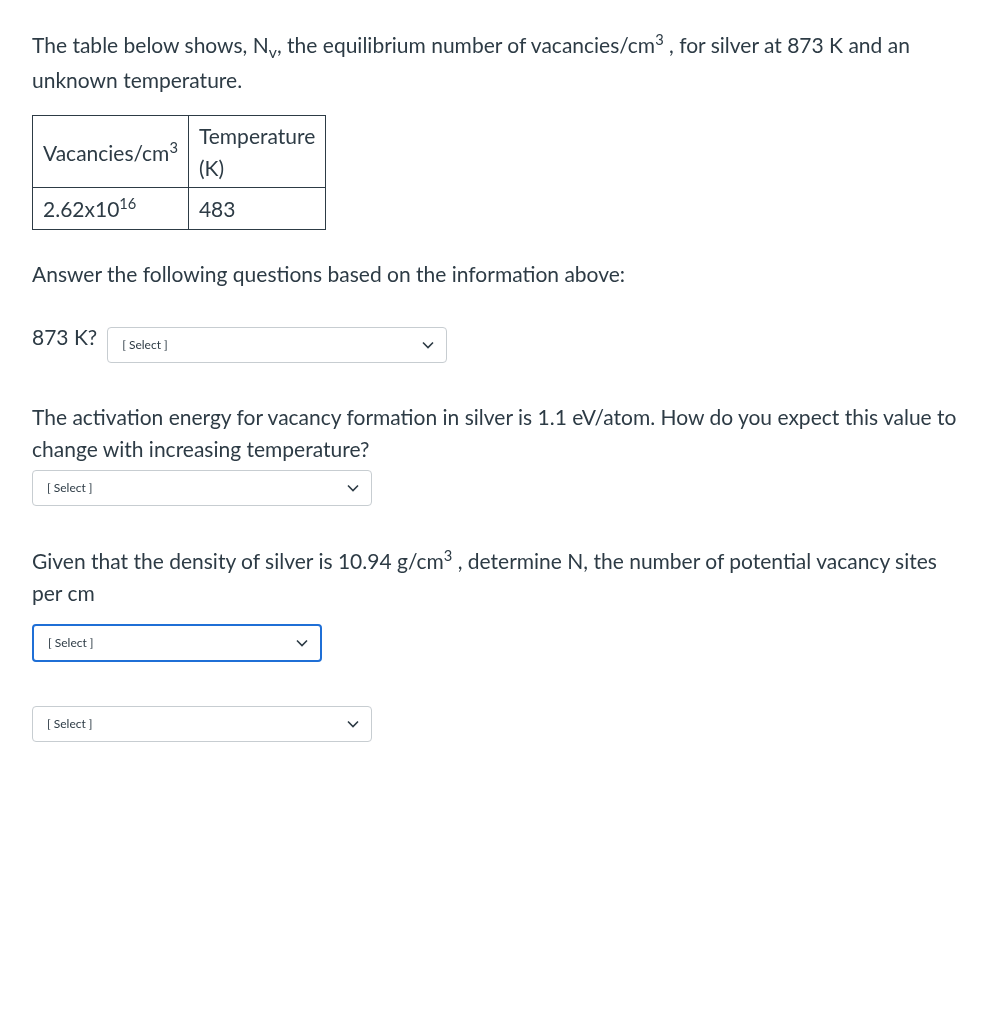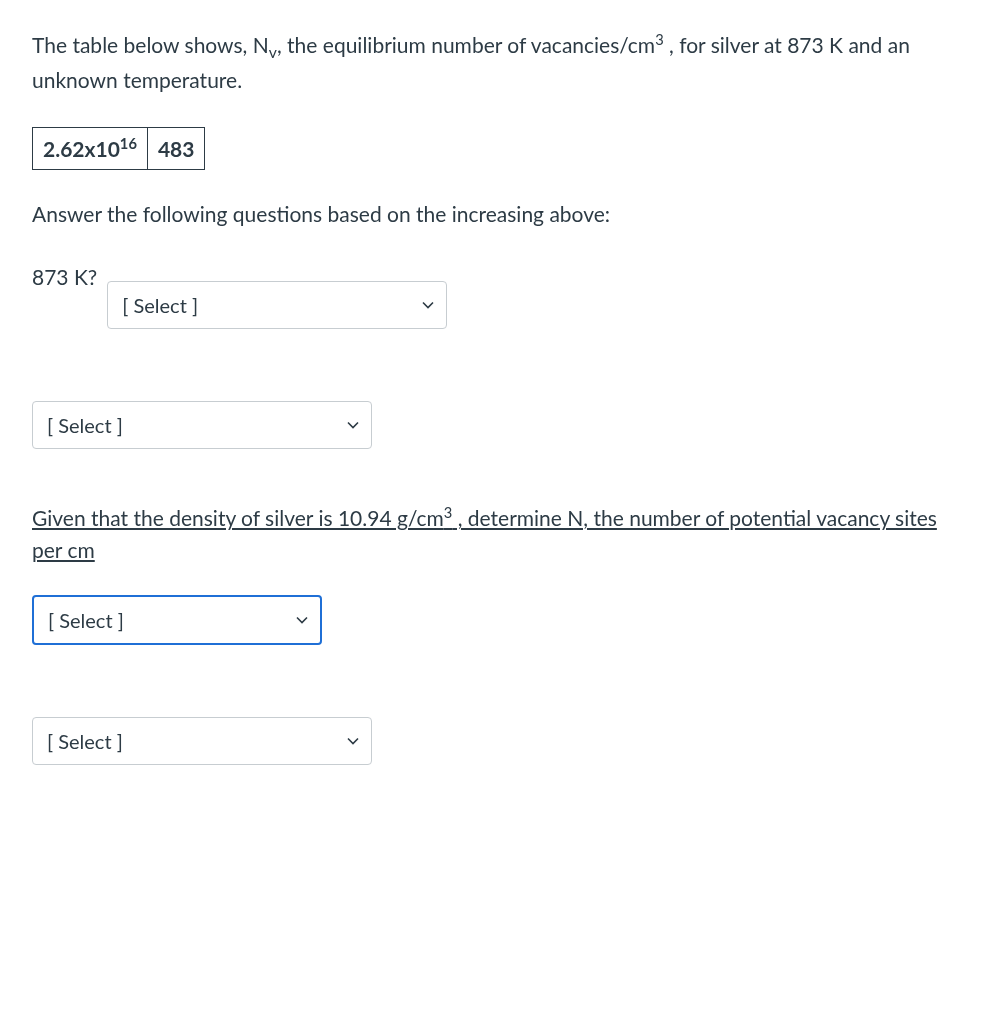--- a/index.html
+++ b/index.html
@@ -9,40 +9,39 @@
     }
     body {
       font-family: 'Segoe UI', Lato, -apple-system, sans-serif;
       font-size: 21px;
       color: #2d3b45;
       padding: 28px 32px;
       line-height: 1.5;
       width: 990px;
     }
     .intro-text {
-      margin-bottom: 32px;
+      margin-bottom: 20px;
     }
     sup {
       font-size: 0.7em;
       vertical-align: super;
     }
     sub {
       font-size: 0.75em;
       vertical-align: sub;
     }
     table {
       border-collapse: collapse;
       margin-bottom: 28px;
     }
     table td {
       border: 1px solid #2d3b45;
       padding: 4px 10px;
       font-size: 21px;
       vertical-align: middle;
-      font-weight: bold;
     }
     .header-cell {
       font-weight: 400;
     }
     .section {
       margin-bottom: 32px;
     }
     .question-line {
       display: flex;
       align-items: flex-start;
@@ -50,25 +49,25 @@
       gap: 10px;
     }
     .select-box {
       position: relative;
       display: inline-flex;
       align-items: center;
       border: 1px solid #c7cdd1;
       border-radius: 4px;
       background: #fff;
       padding: 8px 40px 8px 14px;
-      font-size: 20px;
+      font-size: 12px;
       color: #2d3b45;
       cursor: pointer;
       min-width: 200px;
-      margin: 20px 0;
+      margin: 6px 0;
     }
     .select-box.focused {
       border: 2px solid #1f6fd6;
       border-radius: 4px;
     }
     .select-box .chevron {
       position: absolute;
       right: 12px;
       top: 50%;
       transform: translateY(-50%);
@@ -82,58 +81,68 @@
   </style>
 </head>
 <body>
 
 <div class="intro-text">
   <span>The table below shows, N</span><sub>v</sub><span>, the equilibrium number of vacancies/cm</span><sup>3</sup><span> , for silver at 873 K and an unknown temperature.</span>
 </div>
 
 <table>
   <tbody>
+      <tr>
+    <td class="header-cell">
+      <span>Vacancies/cm</span><sup>3</sup>
+    </td>
+    <td class="header-cell">
+      <div>Temperature</div>
+      <div>(K)</div>
+    </td>
+  </tr>
   <tr>
     <td>
       <span>2.62x10</span><sup>16</sup>
     </td>
     <td>483</td>
   </tr>
 </tbody>
   </table>
 
-<div class="section">Answer the following questions based on the increasing above:</div>
+<div class="section">Answer the following questions based on the information above:</div>
 
 <div class="section">
   <div class="question-line">
     <span>873 K?</span>
     <div class="select-box" style="min-width:340px;">
       <span>[ Select ]</span>
       <span class="chevron">
         <svg viewBox="0 0 12 8">
             <path d="M1 1.5 L6 6.5 L11 1.5" stroke="#2d3b45" stroke-width="1.6" fill="none"></path>
           </svg>
       </span>
     </div>
   </div>
 </div>
 
 <div class="section">
+  <div>The activation energy for vacancy formation in silver is 1.1 eV/atom. How do you expect this value to change with increasing temperature?</div>
   <div class="select-box" style="min-width:340px;">
     <span>[ Select ]</span>
     <span class="chevron">
       <svg viewBox="0 0 12 8">
           <path d="M1 1.5 L6 6.5 L11 1.5" stroke="#2d3b45" stroke-width="1.6" fill="none"></path>
         </svg>
     </span>
   </div>
 </div>
 
 <div class="section">
-  <div style="margin-bottom:10px;text-decoration:underline;">
+  <div style="margin-bottom:10px;">
     <span>Given that the density of silver is 10.94 g/cm</span><sup>3</sup><span> , determine N, the number of potential vacancy sites per cm</span>
   </div>
   <div class="question-line">
     <div class="select-box focused" style="min-width:290px;">
       <span>[ Select ]</span>
       <span class="chevron">
         <svg viewBox="0 0 12 8">
             <path d="M1 1.5 L6 6.5 L11 1.5" stroke="#2d3b45" stroke-width="1.6" fill="none"></path>
           </svg>
       </span>

